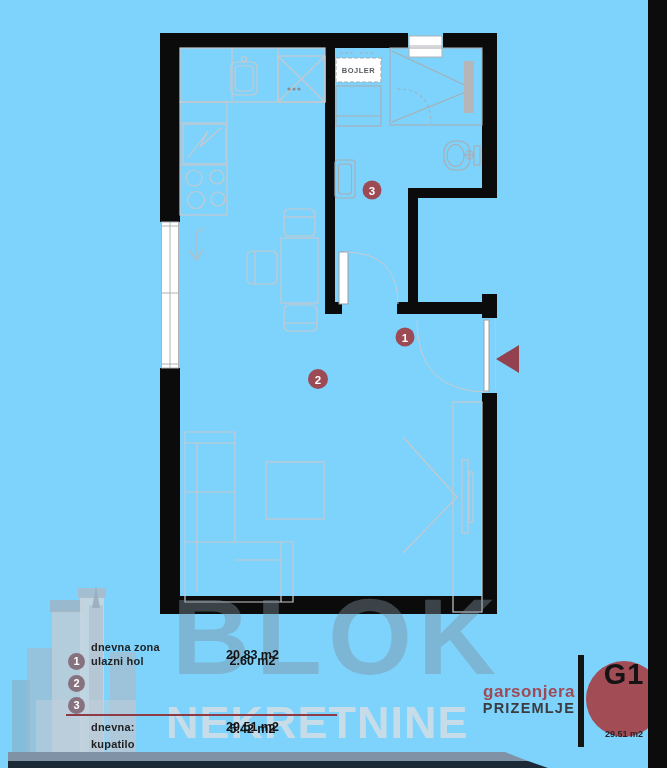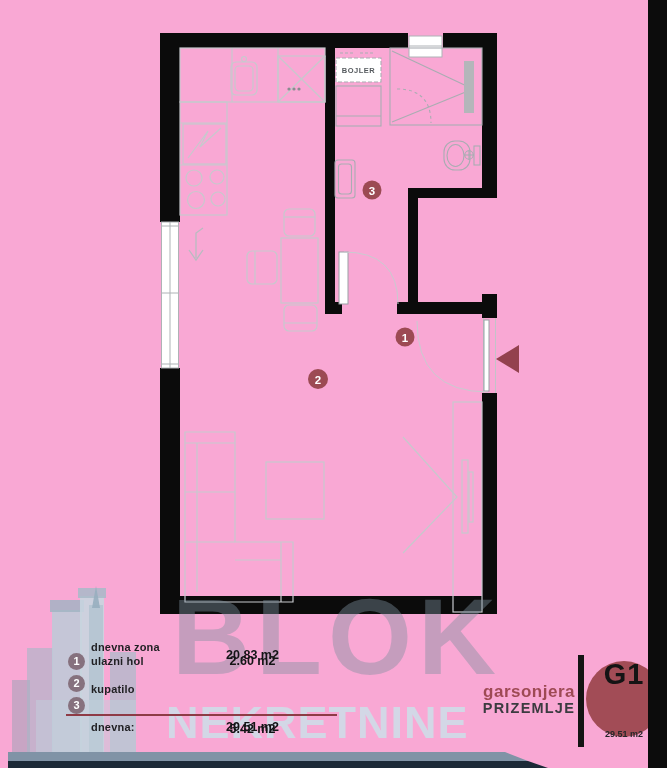--- a/index.html
+++ b/index.html
@@ -1,17 +1,17 @@
 <!DOCTYPE html>
 <html><head>
 <meta charset="utf-8">
 <style>
   html,body{margin:0;padding:0;background:#ffffff;}
   .screen{
-    position:relative;width:667px;height:768px;background:#f9a8d4;overflow:hidden;
+    position:relative;width:667px;height:768px;background:#7dd3fc;overflow:hidden;
     font-family:"Liberation Sans",sans-serif;
   }
   .plan-svg{position:absolute;left:0;top:0;}
   
   .lg-circle{
     position:absolute;width:17px;height:17px;border-radius:50%;
     background:#86717e;color:#fff;font-size:11px;font-weight:700;
     text-align:center;line-height:17px;z-index:20;
   }
   .lg-label{
@@ -216,21 +216,21 @@
   <div>
     <div class="lg-circle" style="left:68px;top:653px;">1</div>
     <div class="lg-label" style="top:654px;">ulazni hol</div>
     <div class="lg-value" style="top:654px;">2.60 m2</div>
 
     <div class="lg-circle" style="left:68px;top:675px;">2</div>
     <div class="lg-label" style="top:640px;">dnevna zona</div>
     <div class="lg-value" style="top:648px;">20.83 m2</div>
 
     <div class="lg-circle" style="left:68px;top:697px;">3</div>
-    <div class="lg-label" style="top:682px;">kupatilo</div>
+    <div class="lg-label" style="top:737px;">kupatilo</div>
     <div class="lg-value" style="top:674px;margin-top:48px;">5.42 m2</div>
 
     <div class="lg-line"></div>
 
     <div class="lg-label" style="top:720px;">dnevna:</div>
     <div class="lg-value" style="top:720px;">29.51 m2</div>
   </div>
 
   <div>
     <div class="unit-type">garsonjera</div>

